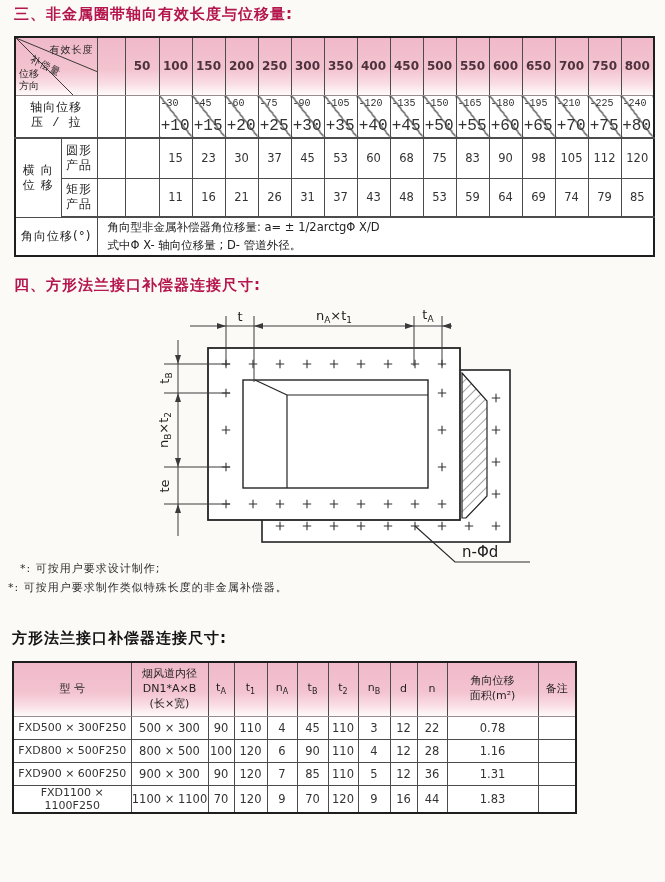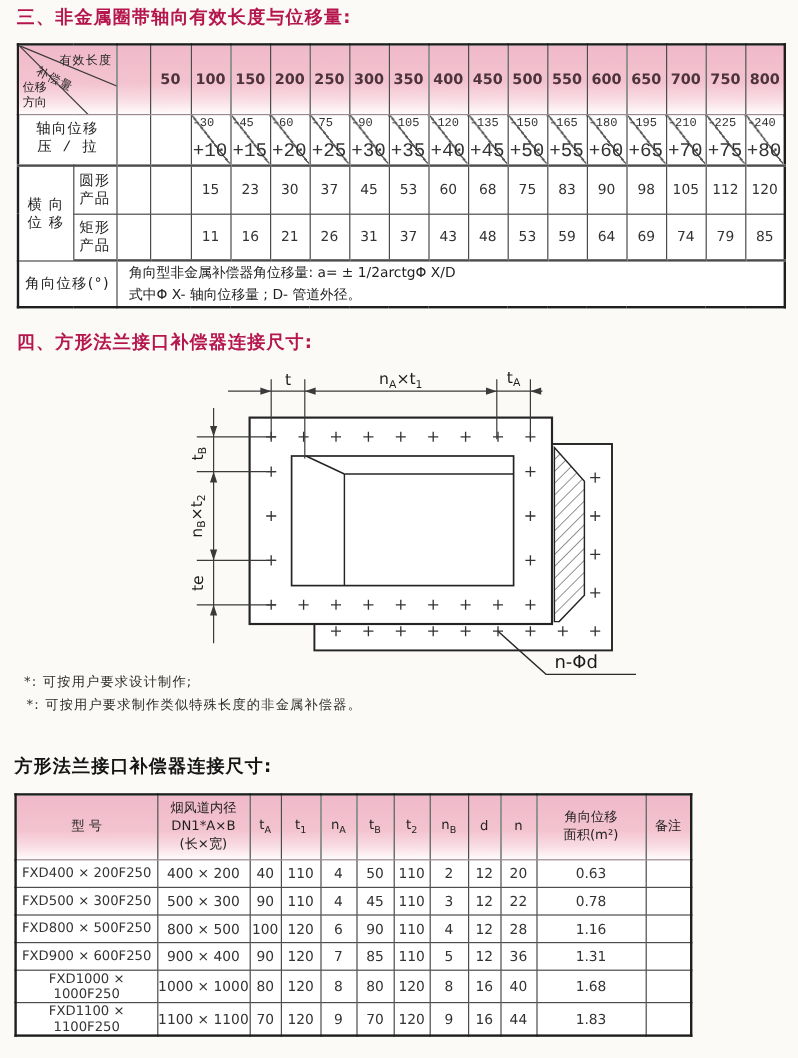--- a/index.html
+++ b/index.html
@@ -286,21 +286,21 @@
     <text class="dtext" transform="rotate(-90 169 186)" x="169" y="186" text-anchor="middle">te</text>
   </g>
 
   <g class="callout">
     <polyline points="415,226 455,262 530,262"></polyline>
     <text class="btext" x="462" y="257">n-Φd</text>
   </g>
 </svg>
 
 <div class="note" style="left:20px;top:561px;">*: 可按用户要求设计制作;</div>
-<div class="note" style="left:8px;top:580px;margin-left:14px;">*: 可按用户要求制作类似特殊长度的非金属补偿器。</div>
+<div class="note" style="left:8px;top:580px;">*: 可按用户要求制作类似特殊长度的非金属补偿器。</div>
 
 <div class="blk-title" style="left:12px;top:629px;">方形法兰接口补偿器连接尺寸:</div>
 
 <table class="t2">
   <colgroup>
     <col style="width:118px">
       <col style="width:77px">
       <col style="width:26px">
       <col style="width:33px">
     <col style="width:30px">
@@ -326,34 +326,20 @@
         <td class="hcell">n<sub>B</sub></td>
         <td class="hcell pre">d</td>
         <td class="hcell pre">n</td>
         <td class="hcell pre">角向位移
 面积(m²)</td>
         <td class="hcell pre">备注</td>
       </tr>
   </thead>
   <tbody id="t2-body">
       <tr>
-        <td class="model">FXD400 × 200F250</td>
-        <td class="val">400 × 200</td>
-        <td class="val">40</td>
-        <td class="val">110</td>
-        <td class="val">4</td>
-        <td class="val">50</td>
-        <td class="val">110</td>
-        <td class="val">2</td>
-        <td class="val">12</td>
-        <td class="val">20</td>
-        <td class="val">0.63</td>
-        <td class="val"></td>
-      </tr>
-      <tr>
         <td class="model">FXD500 × 300F250</td>
         <td class="val">500 × 300</td>
         <td class="val">90</td>
         <td class="val">110</td>
         <td class="val">4</td>
         <td class="val">45</td>
         <td class="val">110</td>
         <td class="val">3</td>
         <td class="val">12</td>
         <td class="val">22</td>
@@ -369,47 +355,33 @@
         <td class="val">90</td>
         <td class="val">110</td>
         <td class="val">4</td>
         <td class="val">12</td>
         <td class="val">28</td>
         <td class="val">1.16</td>
         <td class="val"></td>
       </tr>
       <tr>
         <td class="model">FXD900 × 600F250</td>
-        <td class="val">900 × 400</td>
+        <td class="val">900 × 300</td>
         <td class="val">90</td>
         <td class="val">120</td>
         <td class="val">7</td>
         <td class="val">85</td>
         <td class="val">110</td>
         <td class="val">5</td>
         <td class="val">12</td>
         <td class="val">36</td>
         <td class="val">1.31</td>
         <td class="val"></td>
       </tr>
       <tr>
-        <td class="model">FXD1000 × 1000F250</td>
-        <td class="val">1000 × 1000</td>
-        <td class="val">80</td>
-        <td class="val">120</td>
-        <td class="val">8</td>
-        <td class="val">80</td>
-        <td class="val">120</td>
-        <td class="val">8</td>
-        <td class="val">16</td>
-        <td class="val">40</td>
-        <td class="val">1.68</td>
-        <td class="val"></td>
-      </tr>
-      <tr>
         <td class="model">FXD1100 × 1100F250</td>
         <td class="val">1100 × 1100</td>
         <td class="val">70</td>
         <td class="val">120</td>
         <td class="val">9</td>
         <td class="val">70</td>
         <td class="val">120</td>
         <td class="val">9</td>
         <td class="val">16</td>
         <td class="val">44</td>

